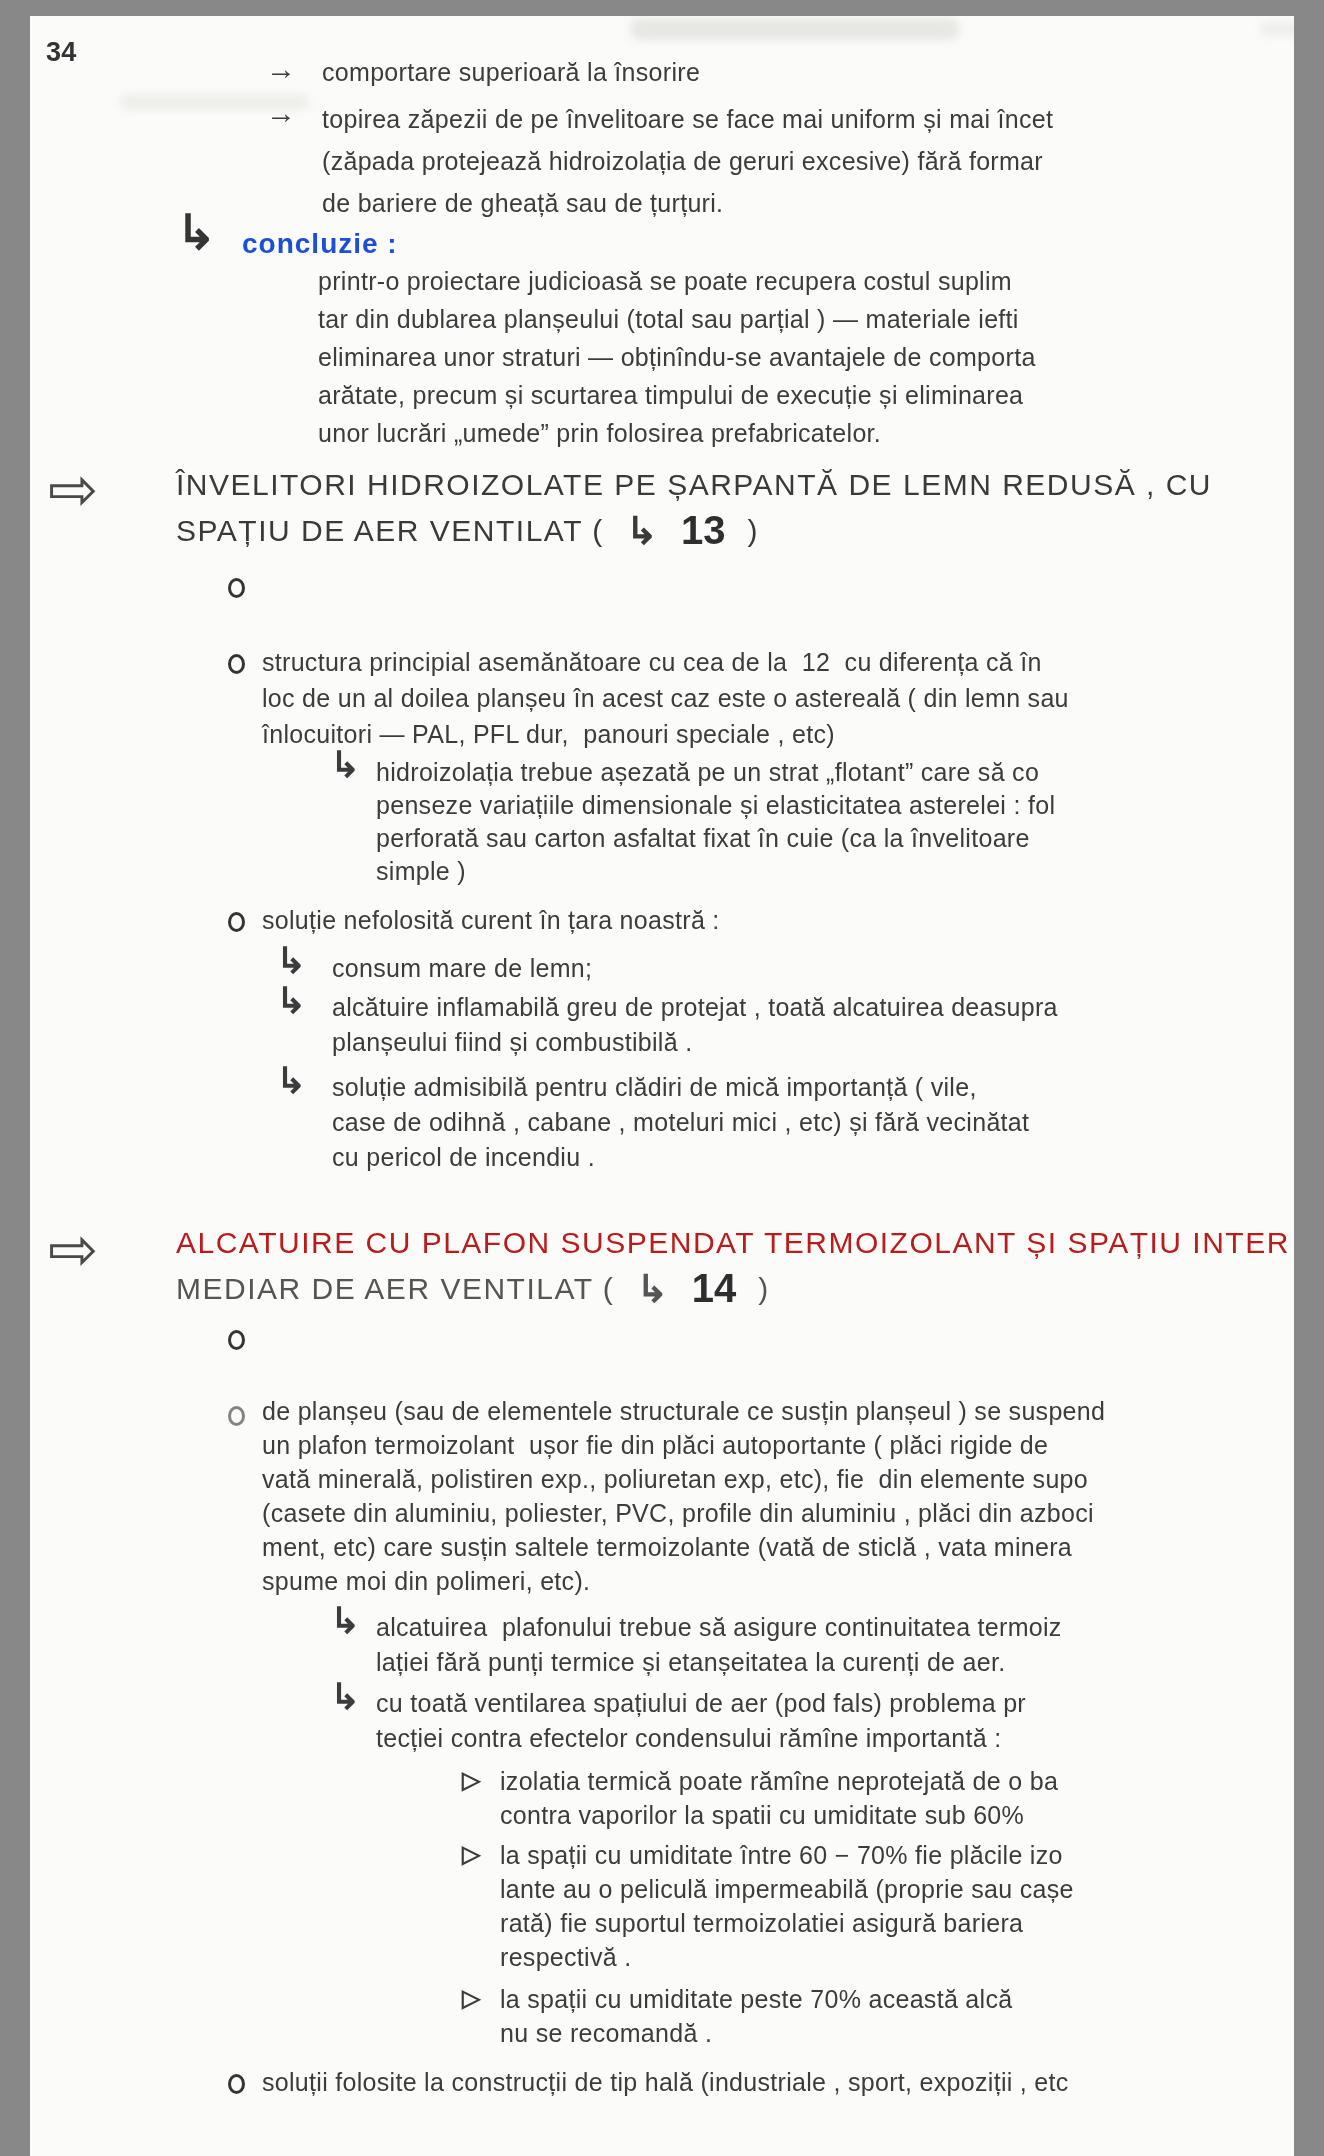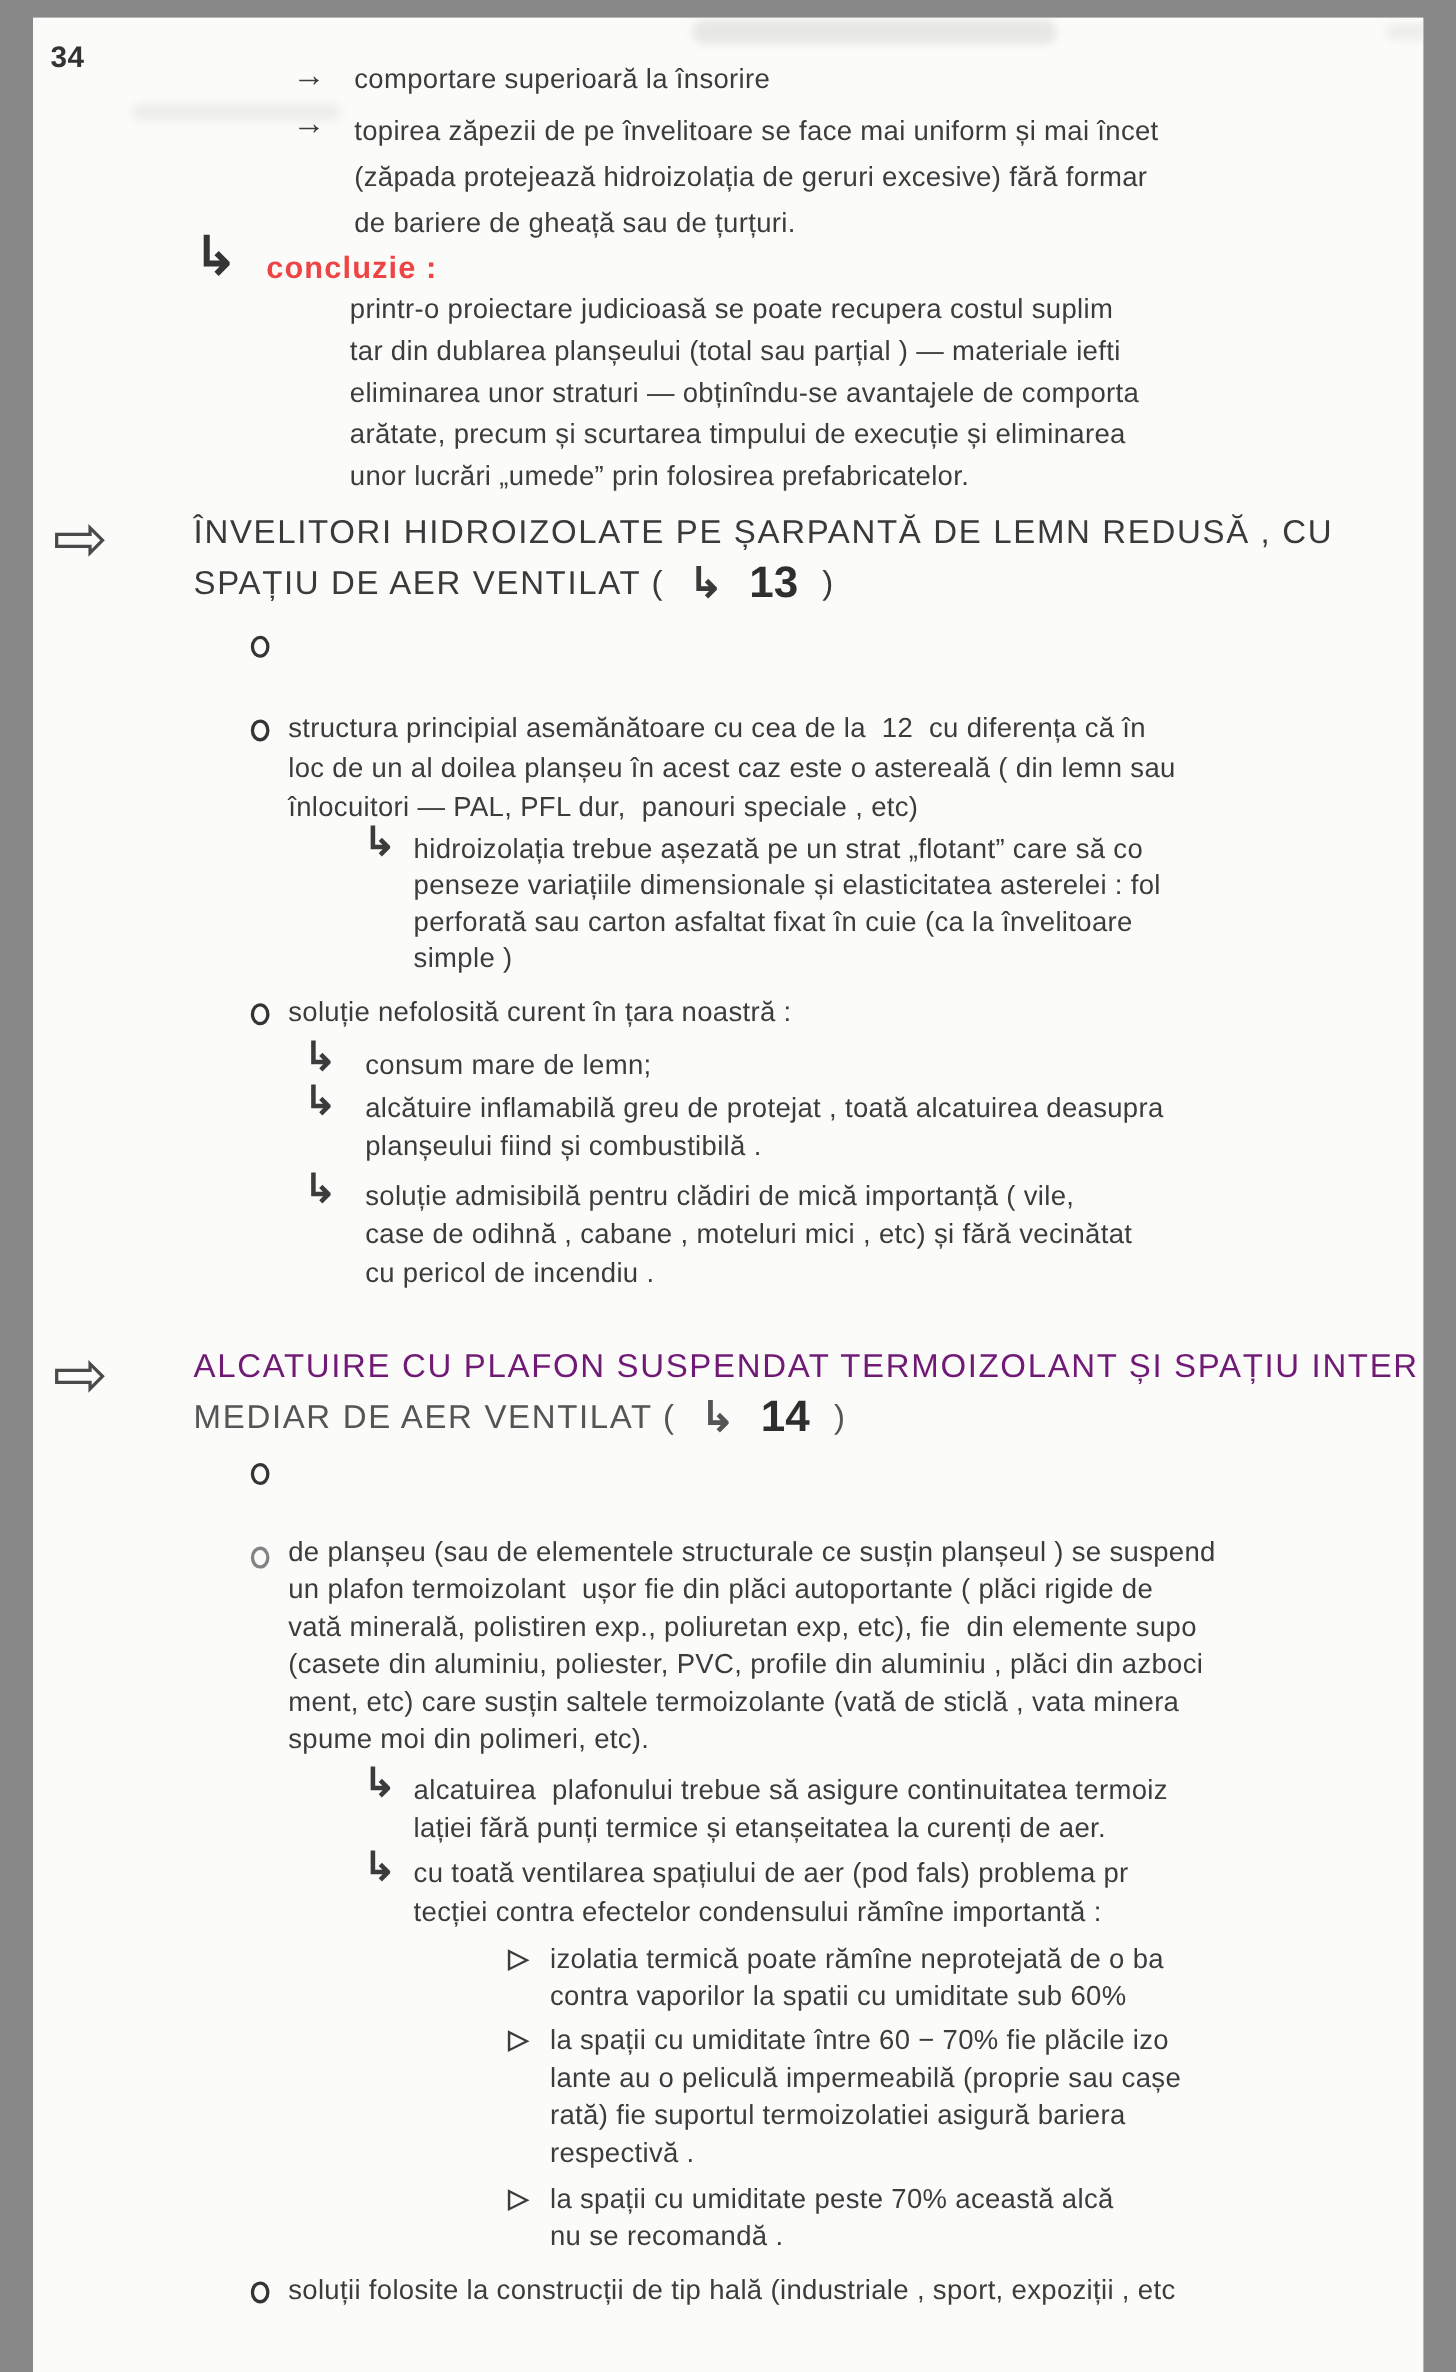--- a/index.html
+++ b/index.html
@@ -28,21 +28,21 @@
   .mark{position:absolute;color:#3c3c3c;}
   .mark-arrow{font-size:30px;font-weight:bold;}
   .mark-elbow-lg{font-size:48px;font-weight:bold;color:#353535;}
   .mark-elbow{font-size:36px;font-weight:bold;}
   .mark-big-arrow{font-size:60px;color:#4a4a4a;}
   .mark-tri{font-size:24px;font-weight:bold;}
   .mark-circle{
     position:absolute;width:11px;height:14px;
     border:3.5px solid #343434;border-radius:50%;
   }
-  .label-bold{position:absolute;font-size:28px;font-weight:bold;letter-spacing:1px;color:#ef4444;}
+  .label-bold{position:absolute;font-size:28px;font-weight:bold;letter-spacing:1px;color:#1d4ed8;}
   .heading{
     position:absolute;
     font-size:30px;
     letter-spacing:1.5px;
     color:#3a3a3a;
     white-space:pre;
   }
   .heading-row{display:flex;align-items:center;gap:22px;}
   .heading-row .elbow-inline{font-size:38px;font-weight:bold;line-height:30px;}
   .ref-num{font-size:40px;font-weight:bold;color:#2e2e2e;letter-spacing:0;}
@@ -106,21 +106,21 @@
   <span class="mark mark-elbow" style="left:246px;top:964px;">↳</span>
   <div class="txt lh35" style="left:302px;top:974px;">alcătuire inflamabilă greu de protejat , toată alcatuirea deasupra
 planșeului fiind și combustibilă .</div>
 
   <span class="mark mark-elbow" style="left:246px;top:1044px;">↳</span>
   <div class="txt lh35" style="left:302px;top:1054px;">soluție admisibilă pentru clădiri de mică importanță ( vile,
 case de odihnă , cabane , moteluri mici , etc) și fără vecinătat
 cu pericol de incendiu .</div>
 
   <span class="mark mark-big-arrow" style="left:18px;top:1198px;">⇨</span>
-  <div class="heading" style="left:146px;top:1210px;color:#701a75;">ALCATUIRE CU PLAFON SUSPENDAT TERMOIZOLANT ȘI SPAȚIU INTER</div>
+  <div class="heading" style="left:146px;top:1210px;color:#b91c1c;">ALCATUIRE CU PLAFON SUSPENDAT TERMOIZOLANT ȘI SPAȚIU INTER</div>
   <div class="heading heading-row" style="left:146px;top:1250px;color:#555;justify-content:space-between;">
     <span>MEDIAR DE AER VENTILAT (</span>
     <span class="elbow-inline">↳</span>
     <span class="ref-num">14</span>
     <span>)</span>
   </div>
 
   <span class="mark-circle" style="left:198px;top:1314px;"></span>
 
   <span class="mark-circle" style="left:198px;top:1390px;opacity:.6;"></span>

